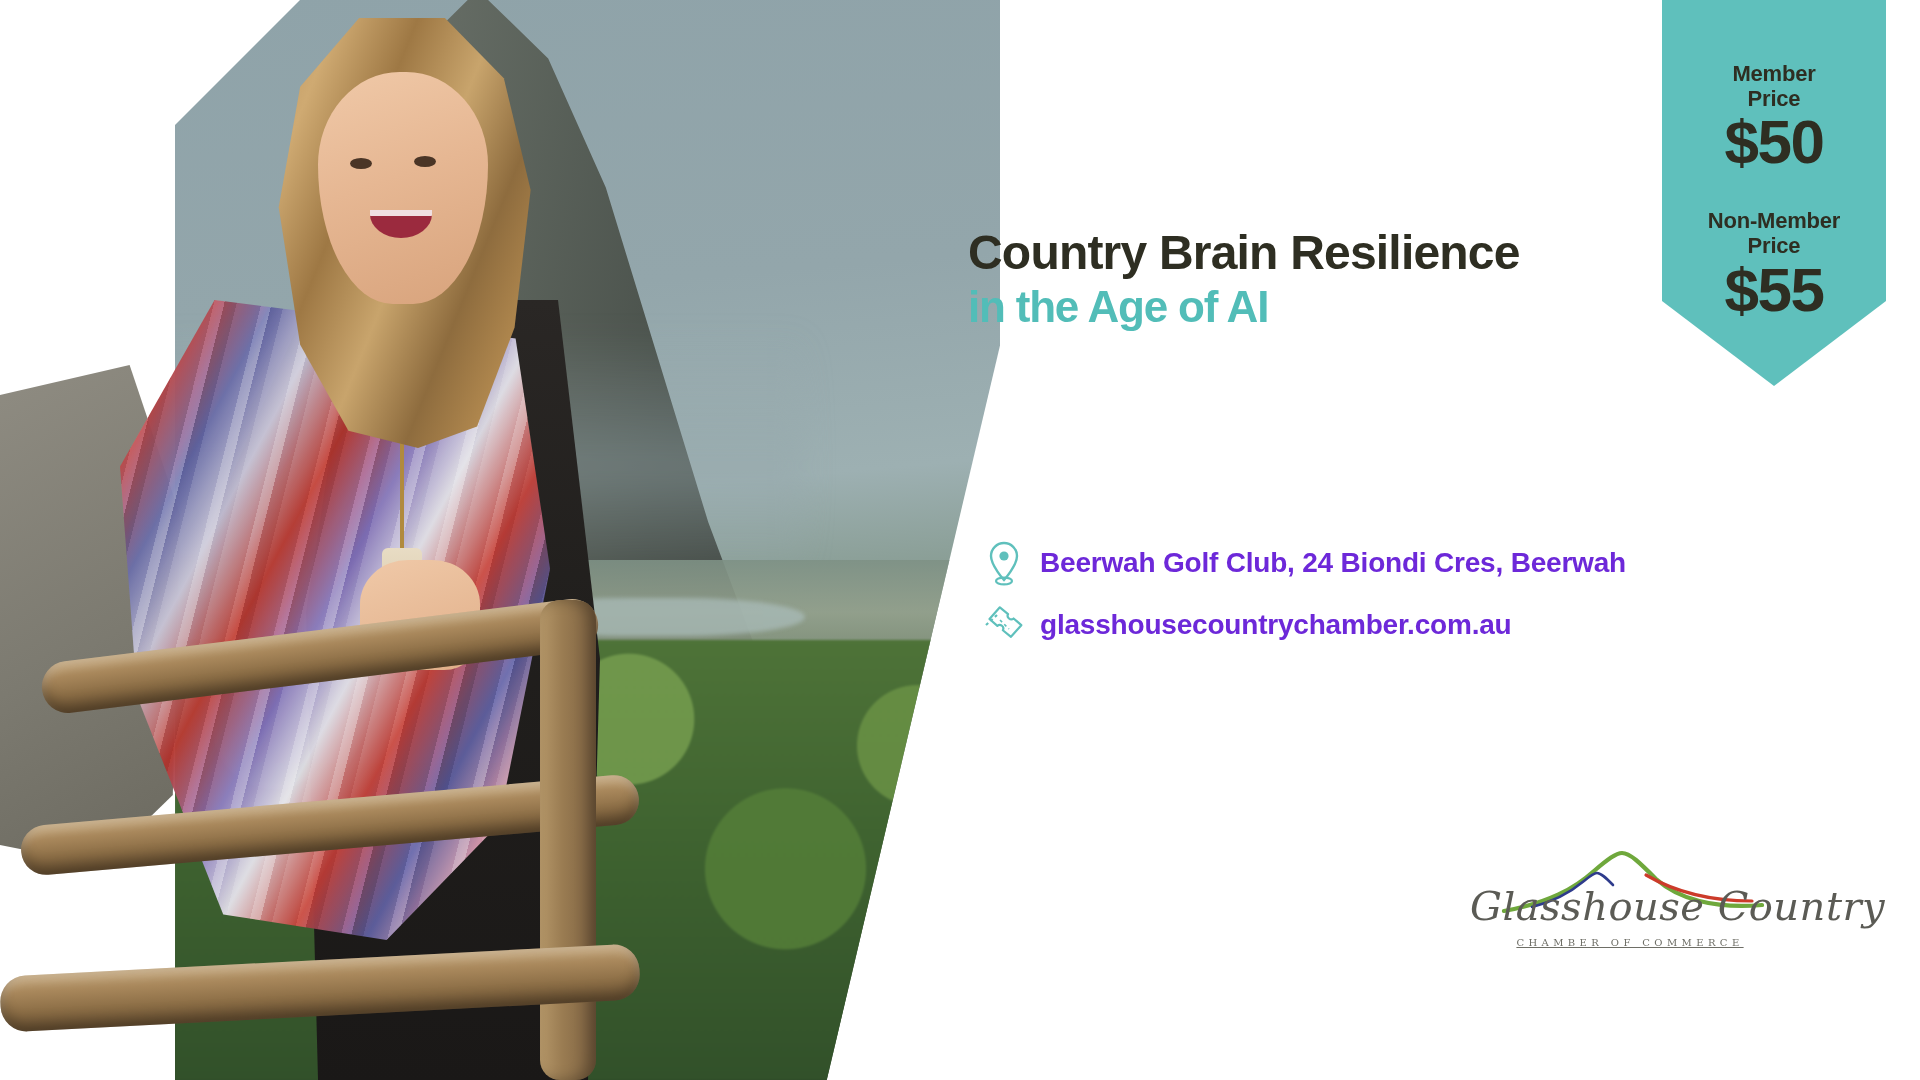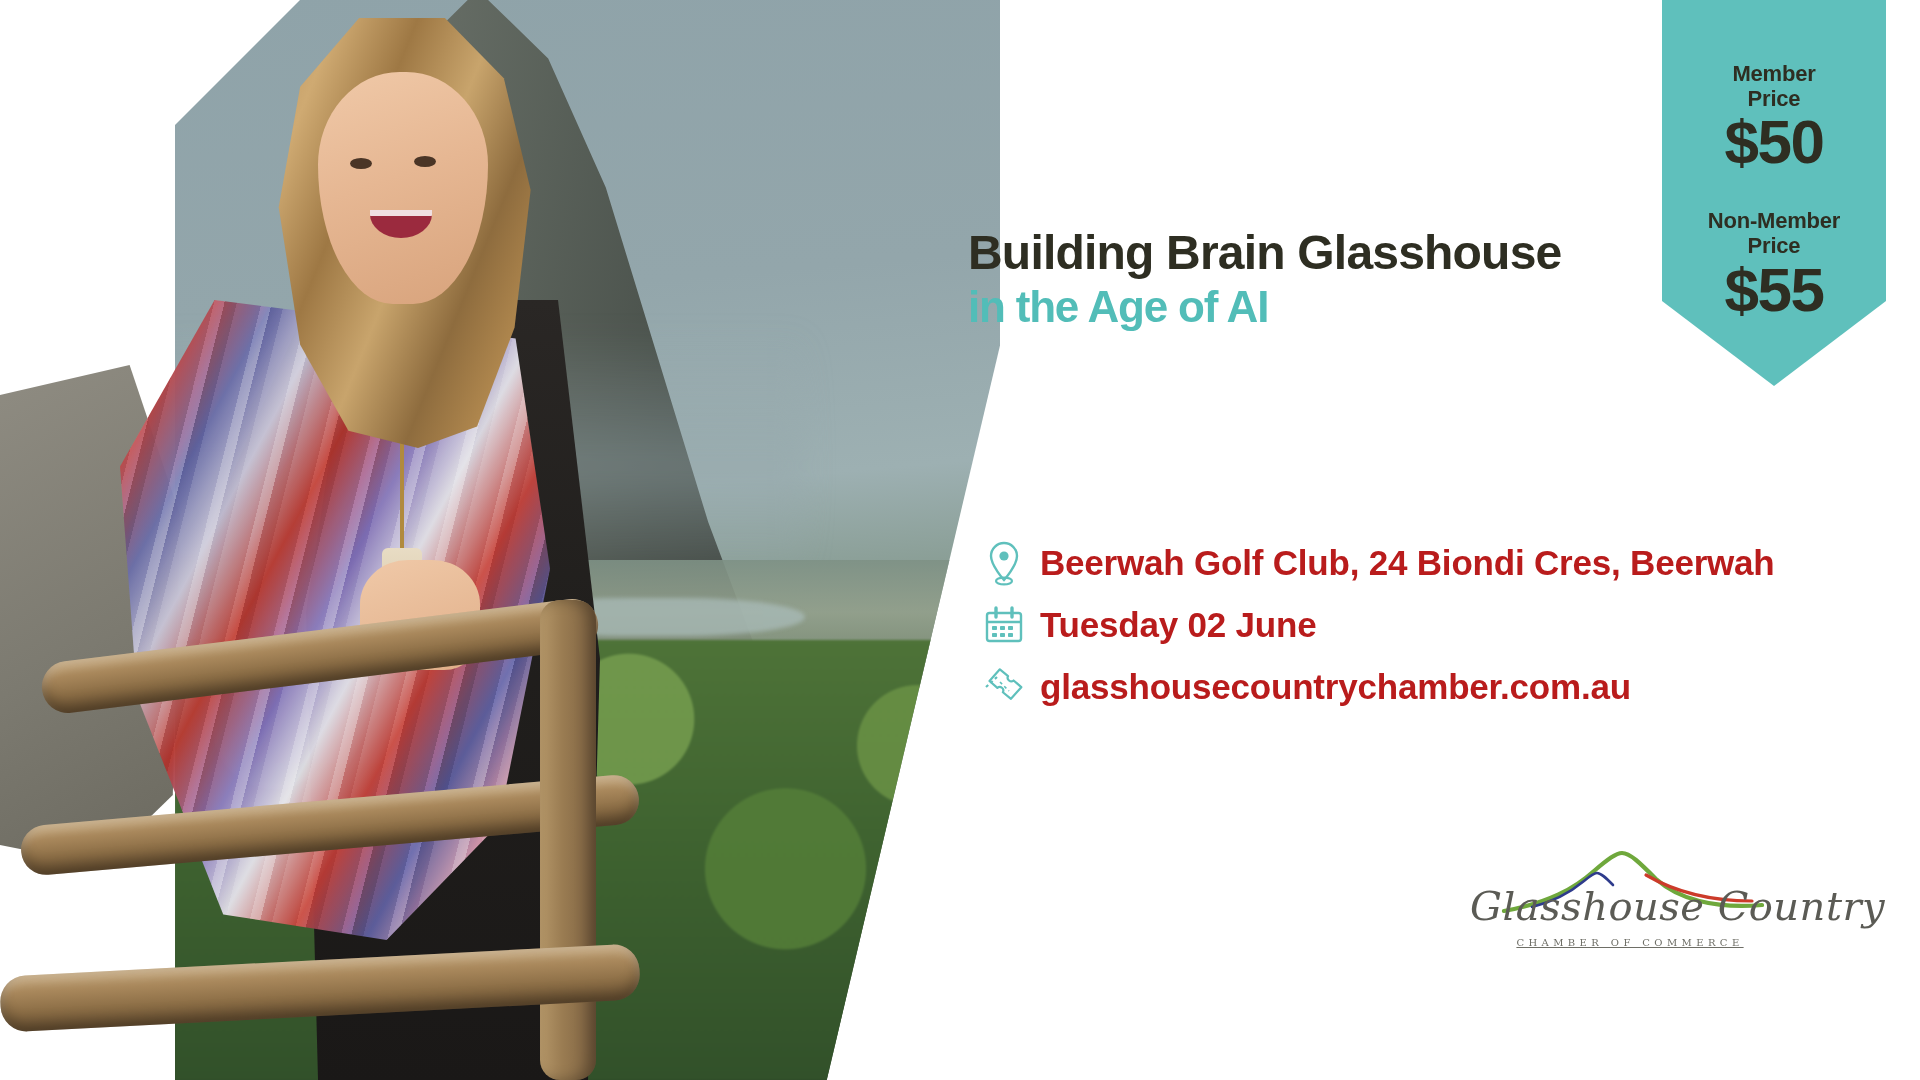--- a/index.html
+++ b/index.html
@@ -214,21 +214,21 @@
     letter-spacing:-1.2px; line-height:1.08; margin-top:4px; white-space:nowrap;
   }
   .subtitle {
     position:absolute; left:0; top:398px; width:620px;
     font-size:36px; color:#2E2E22; line-height:1.30; letter-spacing:-0.4px;
   }
 
   .details { position:absolute; left:0; top:532px; width:860px; }
   .detail-row { display:flex; align-items:center; height:62px; }
   .detail-ico { width:72px; flex:0 0 72px; display:flex; align-items:center; justify-content:center; }
-  .detail-txt { font-size:35px; font-weight:bold; color:#b91c1c; letter-spacing:-0.2px; }
+  .detail-txt { font-size:28px; font-weight:bold; color:#6d28d9; letter-spacing:-0.2px; }
 
   
   .logo { position:absolute; left:1470px; top:845px; width:320px; height:130px; }
   .logo-script {
     position:absolute; left:0; top:38px; width:320px;
     font-family:"DejaVu Serif", serif; font-style:italic;
     font-size:40px; color:#5B5B55; text-align:center; letter-spacing:0.5px;
     white-space:nowrap;
   }
   .logo-sub {
@@ -291,57 +291,39 @@
         <span>Non-Member</span><br>
         <span>Price</span>
       </div>
       <div class="pamount">$55</div>
     </div>
   </div>
 
   <div class="content">
 
     <div class="title-wrap">
-      <div class="title-1">Building Brain Glasshouse</div>
+      <div class="title-1">Country Brain Resilience</div>
       <div class="title-2">in the Age of AI</div>
     </div>
 
 
     <div class="details">
 
       <div class="detail-row">
         <span class="detail-ico">
           <svg width="40" height="46" viewBox="0 0 40 46" fill="none">
             <path d="M20 3C12.8 3 7 8.8 7 16c0 9.5 13 24 13 24s13-14.5 13-24c0-7.2-5.8-13-13-13z" stroke="#5FC0BC" stroke-width="2.4" fill="none"></path>
             <circle cx="20" cy="16" r="4.6" fill="#5FC0BC"></circle>
             <ellipse cx="20" cy="41" rx="8" ry="3.4" stroke="#5FC0BC" stroke-width="2.2" fill="none"></ellipse>
           </svg>
         </span>
         <span class="detail-txt">Beerwah Golf Club, 24 Biondi Cres, Beerwah</span>
       </div>
 
 
-      <div class="detail-row">
-        <span class="detail-ico">
-          <svg width="42" height="42" viewBox="0 0 42 42" fill="none">
-            <rect x="4" y="9" width="34" height="28" rx="2.5" stroke="#5FC0BC" stroke-width="2.4" fill="none"></rect>
-            <path d="M4 18h34" stroke="#5FC0BC" stroke-width="2.4"></path>
-            <path d="M13 4v9M29 4v9" stroke="#5FC0BC" stroke-width="3.4" stroke-linecap="round"></path>
-            <g fill="#5FC0BC">
-              <rect x="9" y="22" width="5" height="4" rx="0.8"></rect>
-              <rect x="17" y="22" width="5" height="4" rx="0.8"></rect>
-              <rect x="25" y="22" width="5" height="4" rx="0.8"></rect>
-              <rect x="9" y="29" width="5" height="4" rx="0.8"></rect>
-              <rect x="17" y="29" width="5" height="4" rx="0.8"></rect>
-              <rect x="25" y="29" width="5" height="4" rx="0.8"></rect>
-            </g>
-          </svg>
-        </span>
-        <span class="detail-txt">Tuesday 02 June</span>
-      </div>
 
       <div class="detail-row">
         <span class="detail-ico">
           <svg width="46" height="44" viewBox="0 0 46 44" fill="none">
             <g stroke="#5FC0BC" stroke-width="2.2" fill="none" stroke-linejoin="round">
               <path d="M9 14.5 20.5 4l7.5 7.5a3.6 3.6 0 0 0 5 5L40 24 28.5 34.5l-7.4-7.4a3.6 3.6 0 0 0-5-5z" transform="rotate(-6 23 20)"></path>
               <path d="M5 22 16 12" stroke-dasharray="3 3"></path>
             </g>
             <path d="M19 17 28 26" stroke="#5FC0BC" stroke-width="1.6" stroke-dasharray="3 3"></path>
           </svg>

